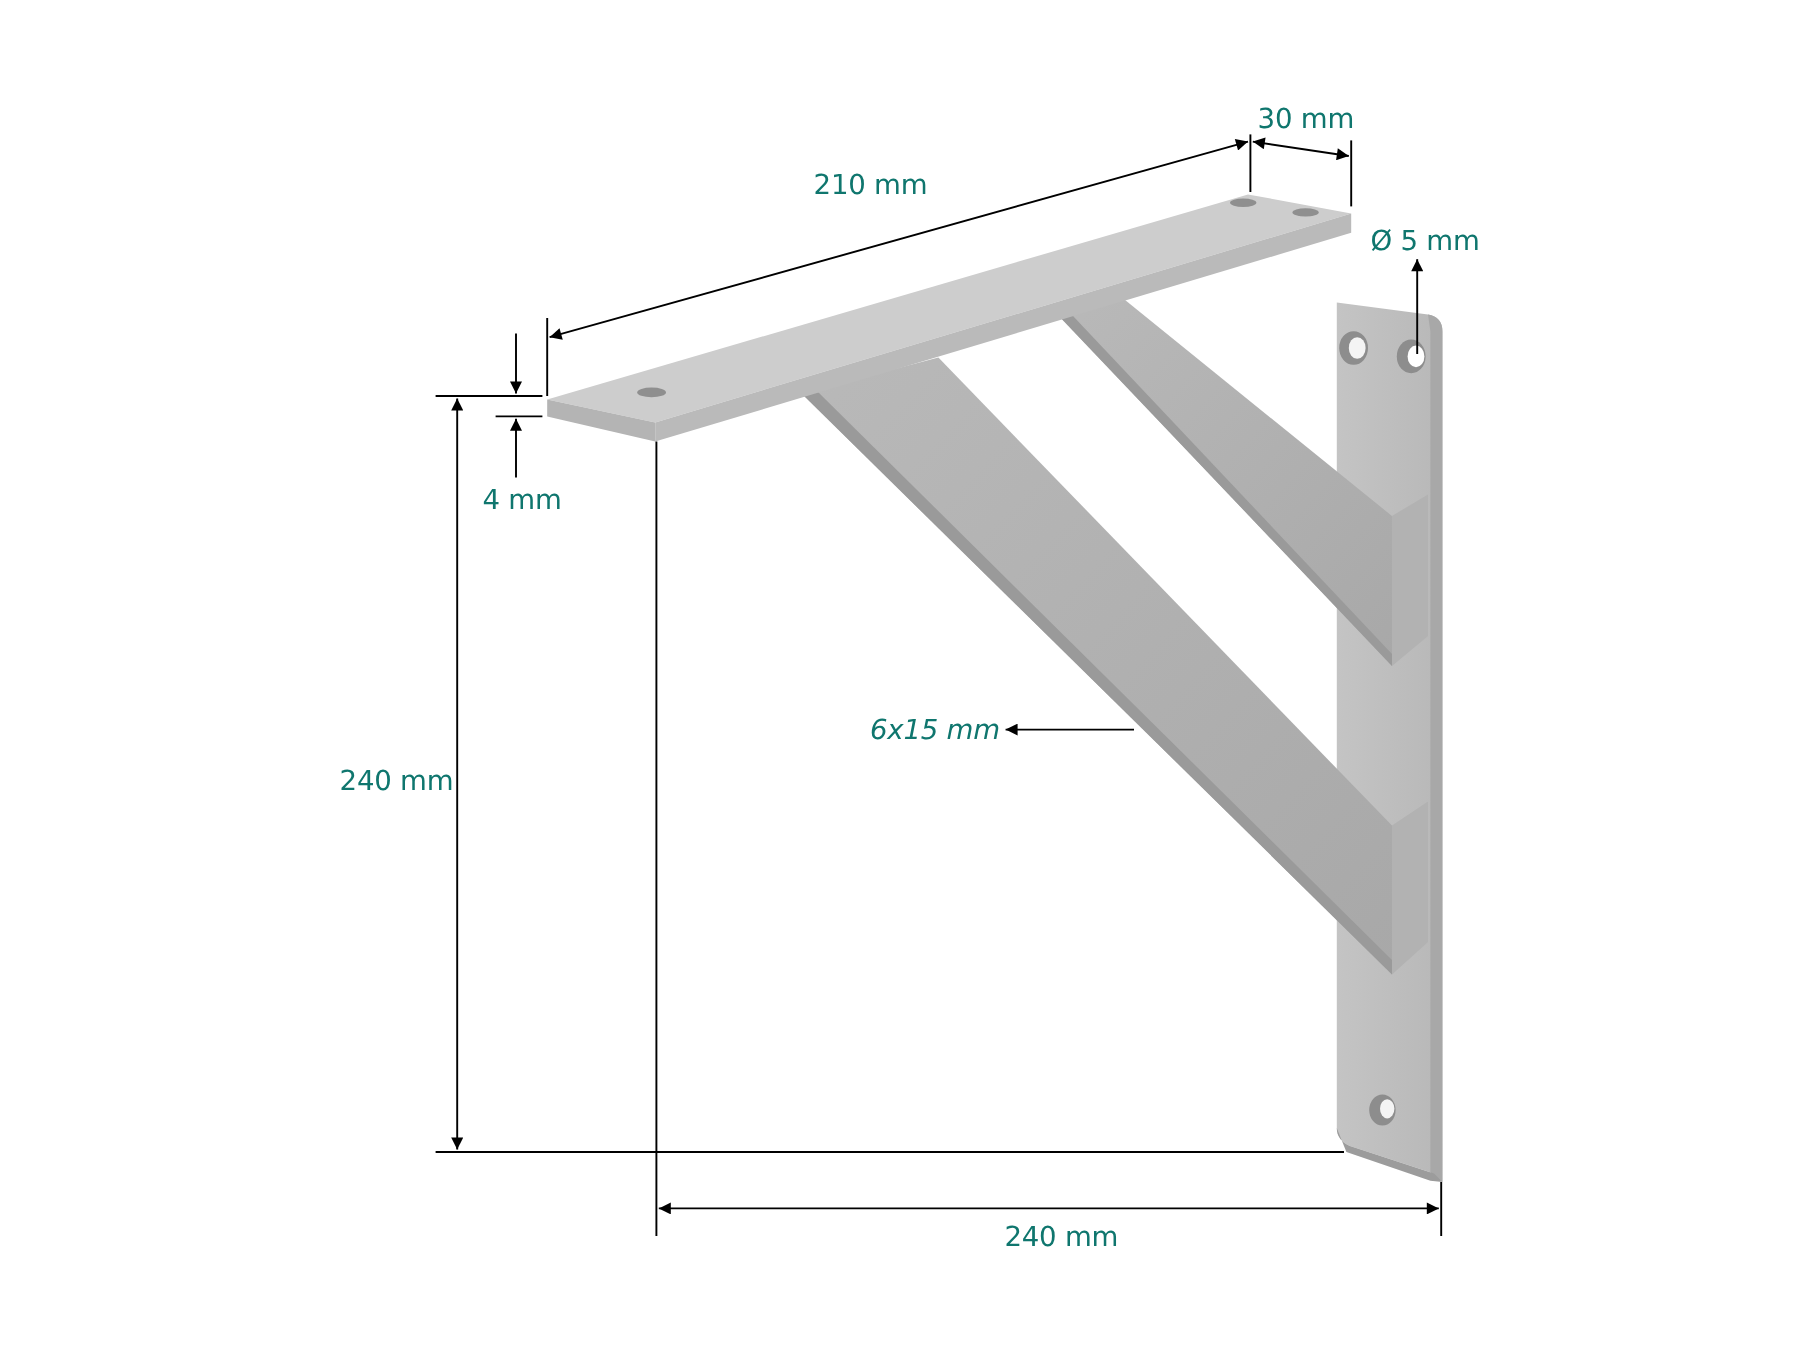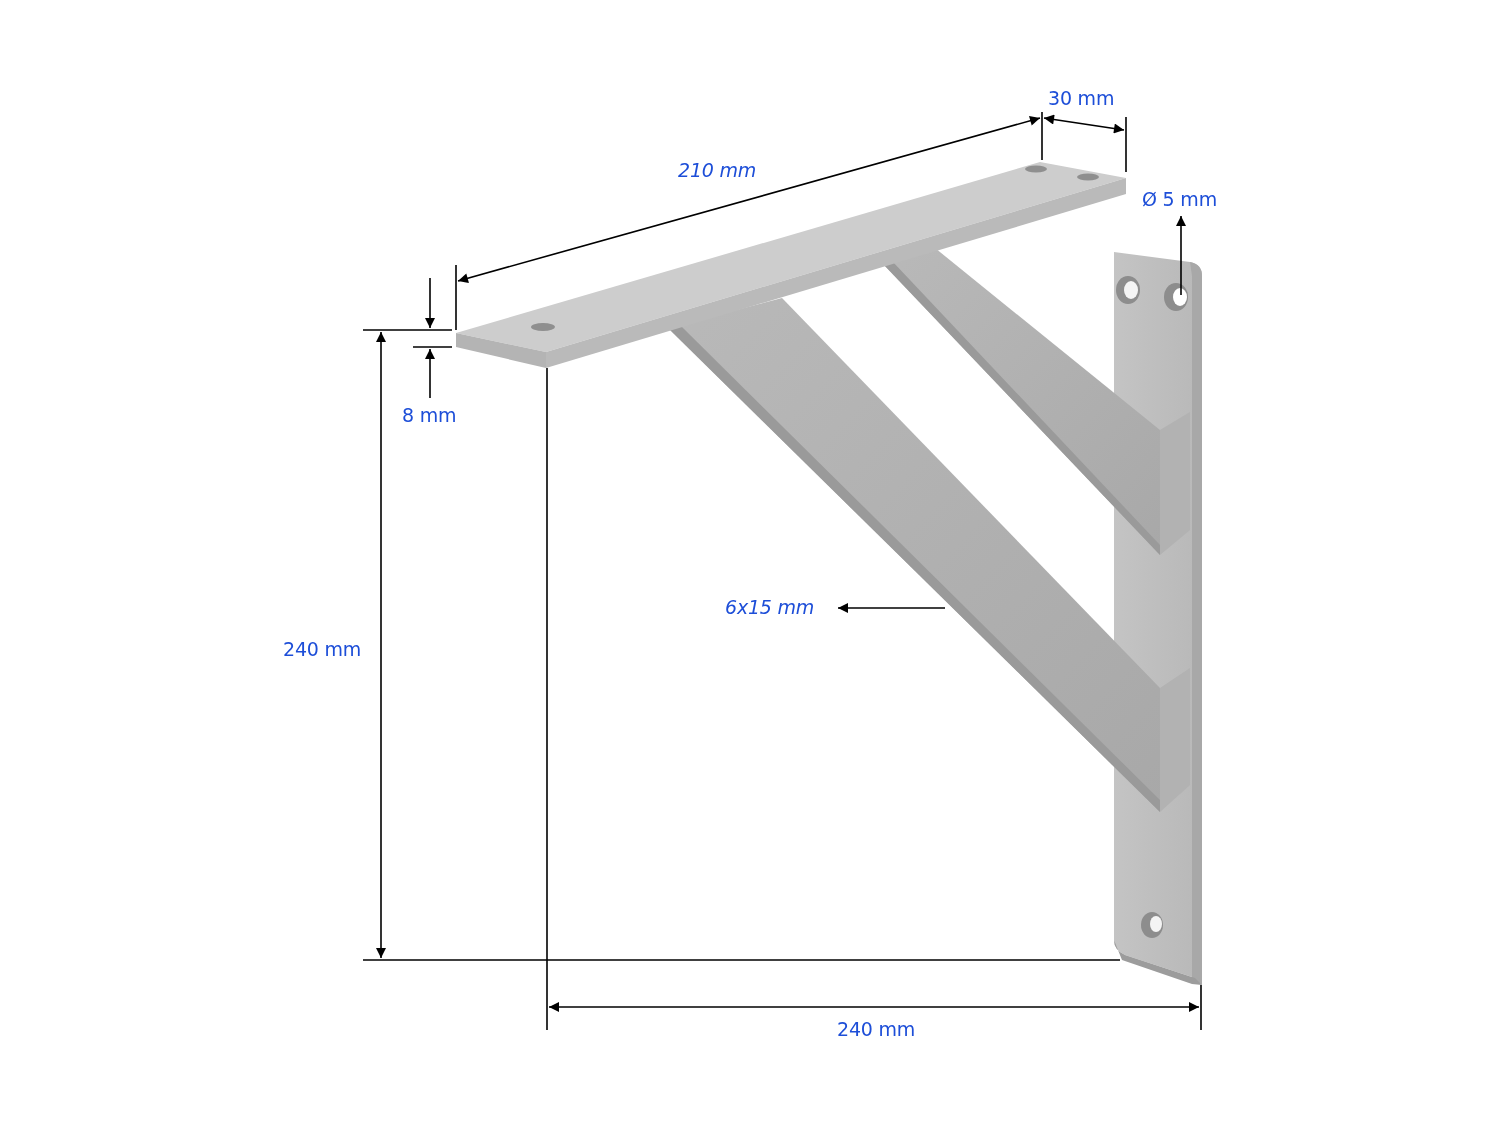--- a/index.html
+++ b/index.html
@@ -1,19 +1,19 @@
 <!DOCTYPE html>
 <html><head>
   <meta charset="utf-8">
   <style>
     html, body { margin: 0; padding: 0; background: #ffffff; }
     body { width: 1500px; height: 1125px; position: relative; overflow: hidden;
            font-family: "DejaVu Sans", "Liberation Sans", sans-serif; }
     #stage { position: absolute; left: 0; top: 0; width: 1500px; height: 1125px; }
-    .dim-label { position: absolute; font-size: 19px; color: #1d4ed8; white-space: nowrap;
+    .dim-label { position: absolute; font-size: 23px; color: #0f766e; white-space: nowrap;
                  font-family: "DejaVu Sans", sans-serif; letter-spacing: -0.2px; }
   </style>
 </head>
 <body>
 
 <div id="stage">
   <svg width="1500" height="1125" viewBox="0 0 1500 1125" xmlns="http://www.w3.org/2000/svg">
     <defs>
       <marker id="arr" viewBox="0 0 10 10" refX="10" refY="5" markerWidth="14" markerHeight="10" orient="auto-start-reverse" markerUnits="userSpaceOnUse">
         <path d="M0,0 L10,5 L0,10 z" fill="#000"></path>
@@ -84,20 +84,20 @@
       <line x1="363" y1="960" x2="1120" y2="960"></line>
 
       <line x1="547" y1="368" x2="547" y2="1030"></line>
       <line x1="1201" y1="985" x2="1201" y2="1030"></line>
       <line x1="549" y1="1007" x2="1199" y2="1007" marker-start="url(#arr)" marker-end="url(#arr)"></line>
 
       <line x1="945" y1="608" x2="838" y2="608" marker-end="url(#arr)"></line>
     </g>
   </svg>
 
-  <div class="dim-label" style="left:678px; top:159px;font-style:italic;">210 mm</div>
+  <div class="dim-label" style="left:678px; top:142px;">210 mm</div>
   <div class="dim-label" style="left:1048px; top:87px;">30 mm</div>
   <div class="dim-label" style="left:1142px; top:188px;text-align:center;">Ø 5 mm</div>
-  <div class="dim-label" style="left:402px; top:404px;">8 mm</div>
+  <div class="dim-label" style="left:402px; top:404px;">4 mm</div>
   <div class="dim-label" style="left:283px; top:638px;">240 mm</div>
   <div class="dim-label" style="left:837px; top:1018px;">240 mm</div>
   <div class="dim-label" style="left:725px; top:596px;font-style:italic;">6x15 mm</div>
 </div>
 
 </body></html>

